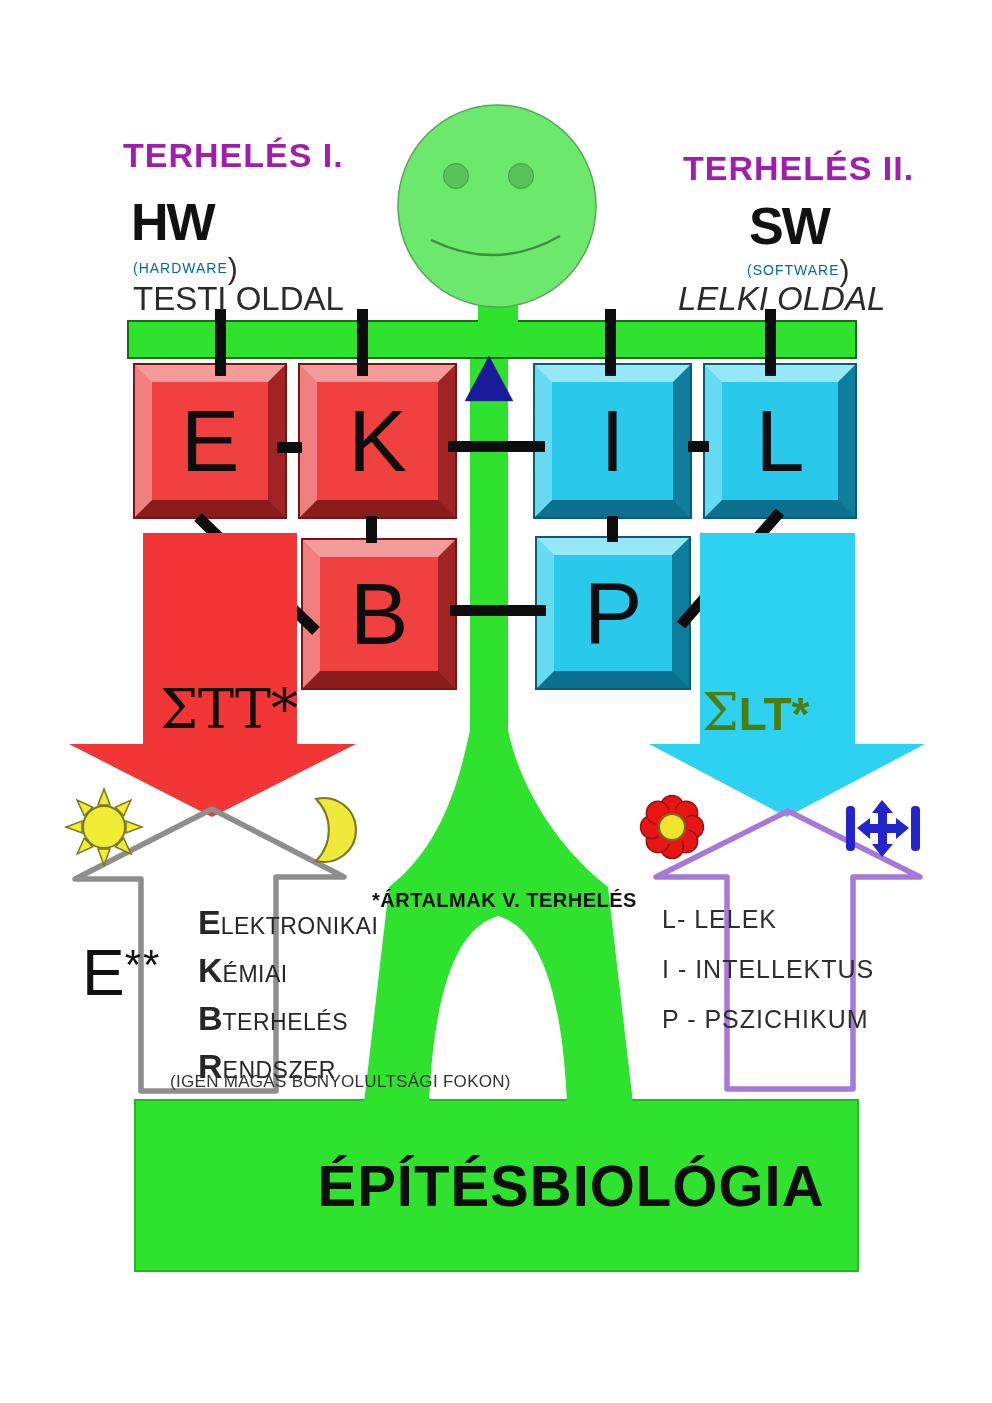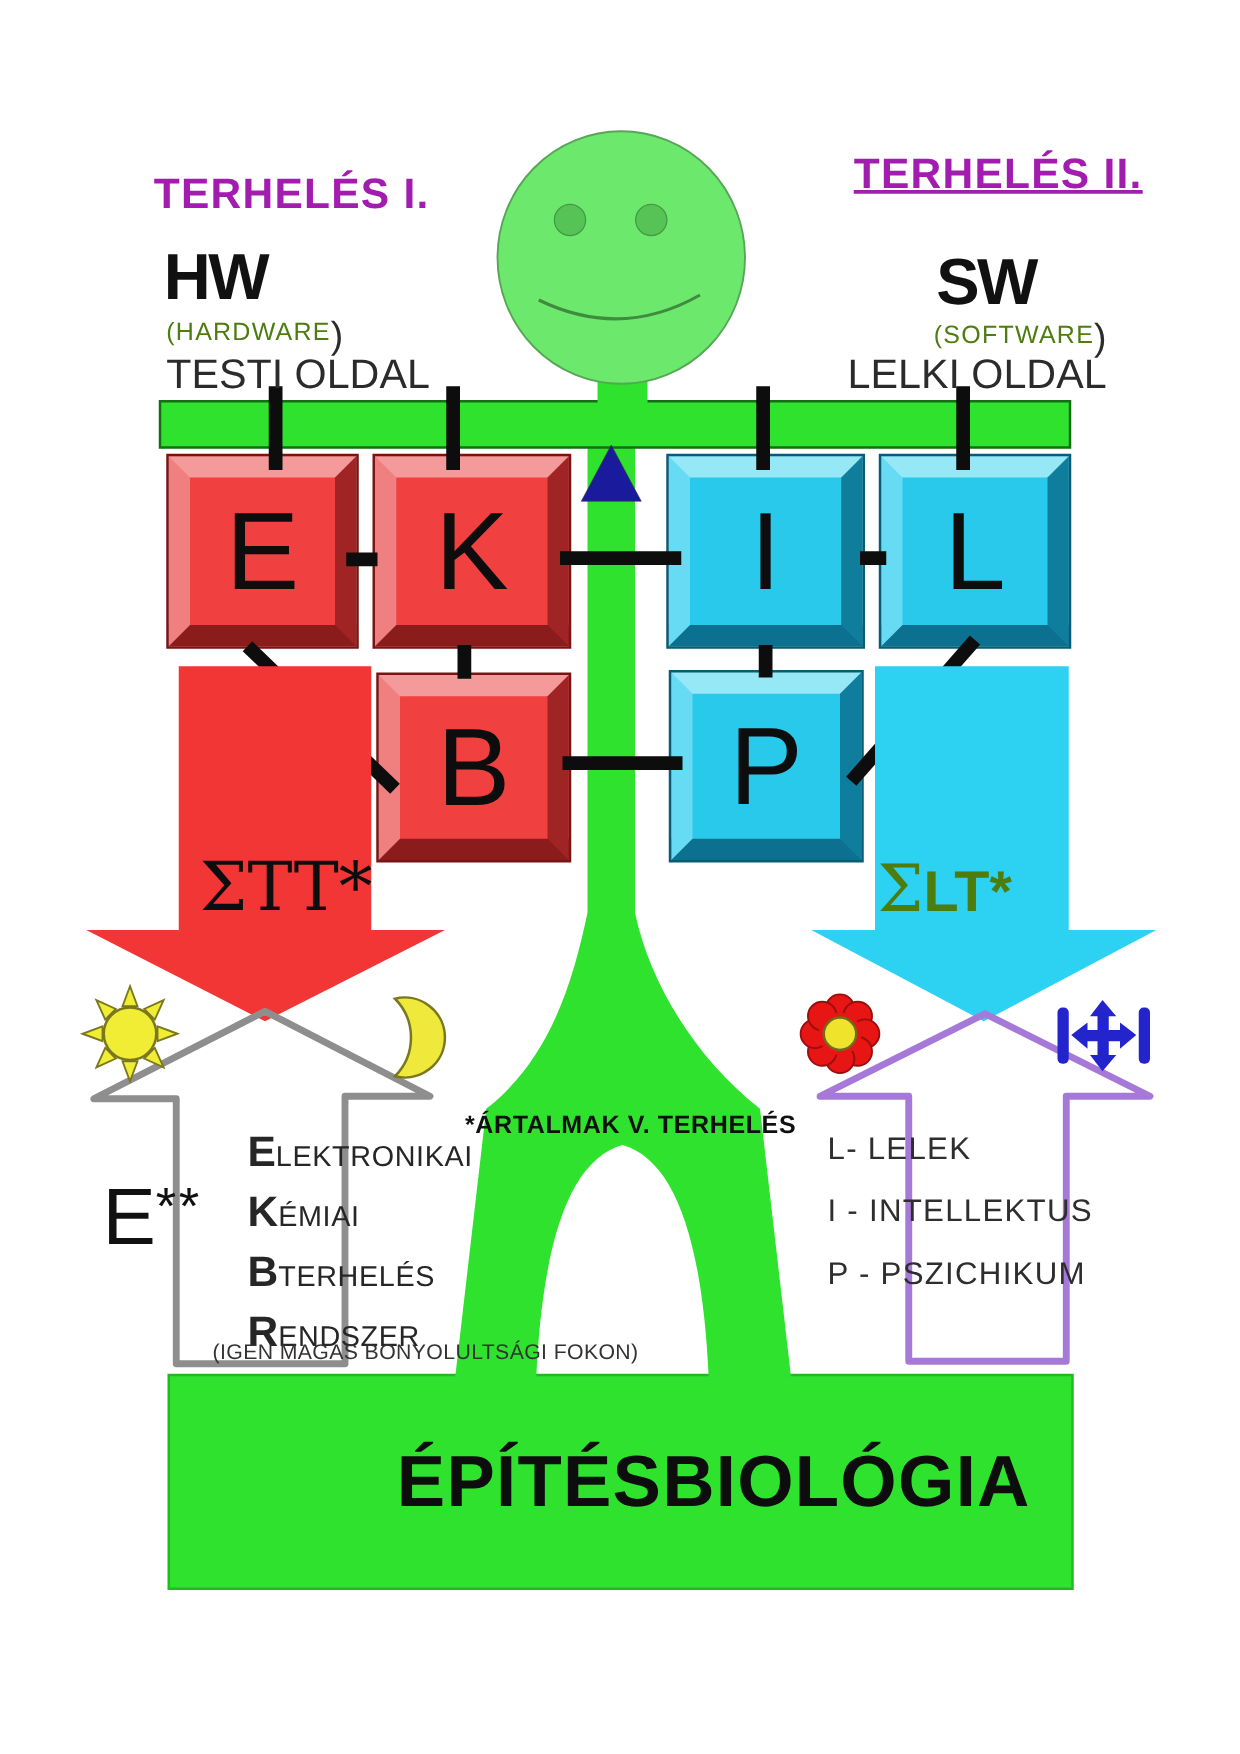--- a/index.html
+++ b/index.html
@@ -14,21 +14,21 @@
     display:flex; align-items:center; justify-content:center;
     font-size:88px; line-height:1; color:#0d0d0d;
     border-style:solid; border-width:17px;
   }
   .key.red  { background:#F14040; border-color:#F59A9A #A02424 #8A1C1C #F08080; outline:2px solid #7A1414; }
   .key.cyan { background:#29C9EC; border-color:#96E8F7 #0F7E9D #0C7190 #66DBF3; outline:2px solid #0B5B74; }
   
   .t { position:absolute; white-space:nowrap; }
   .title { font-size:34px; font-weight:700; letter-spacing:1px; color:#a21caf; }
   .abbr  { font-size:52px; font-weight:700; letter-spacing:-2px; color:#111; }
-  .note  { font-size:20px; color:#4d7c0f; letter-spacing:1px; }
+  .note  { font-size:14px; color:#0369a1; letter-spacing:1px; }
   .bigparen { font-size:30px; color:#2b2b2b; vertical-align:-6px; }
   .side  { font-size:33px; color:#2b2b2b; }
   .sum-serif { font-family:"DejaVu Serif", serif; font-size:54px; color:#0d0d0d; text-align:center; }
   .sum-mixed { font-size:46px; font-weight:700; color:#4d7c0f; }
   .sum-mixed .sigma { font-family:"DejaVu Serif", serif; font-size:52px; font-weight:400; }
   .center-note { font-size:20px; font-weight:700; color:#101010; letter-spacing:0.5px; }
   .estar { font-size:64px; color:#111; }
   .estar .sup { font-size:42px; position:relative; top:-16px; letter-spacing:2px; }
   .list .li { margin-bottom:9px; }
   .list .init { font-size:34px; font-weight:700; color:#262626; }
@@ -147,24 +147,24 @@
       <polygon points="872,813 893,813 882,800"></polygon>
       <polygon points="872,844 893,844 882,857"></polygon>
     </g>
   </svg>
 
   <div class="t title" style="left:123px; top:136px;">TERHELÉS I.</div>
   <div class="t abbr" style="left:131px; top:192px;">HW</div>
   <div class="t" style="left:133px; top:252px;"><span class="note">(HARDWARE</span><span class="bigparen">)</span></div>
   <div class="t side" style="left:133px; top:280px;">TESTI OLDAL</div>
 
-  <div class="t title" style="left:683px; top:120px;text-decoration:underline;">TERHELÉS II.</div>
+  <div class="t title" style="left:683px; top:149px;">TERHELÉS II.</div>
   <div class="t abbr" style="left:749px; top:196px;">SW</div>
   <div class="t" style="left:747px; top:254px;"><span class="note">(SOFTWARE</span><span class="bigparen">)</span></div>
-  <div class="t side" style="left:678px; top:280px;">LELKI OLDAL</div>
+  <div class="t side" style="left:678px; top:280px;font-style:italic;">LELKI OLDAL</div>
 
   <div class="t sum-serif" style="left:140px; top:678px; width:178px;"><span>Σ</span><span>TT*</span></div>
   <div class="t sum-mixed" style="left:702px; top:682px; width:162px;"><span class="sigma">Σ</span><span>LT*</span></div>
 
   <div class="t center-note" style="left:372px; top:889px;">*ÁRTALMAK V. TERHELÉS</div>
 
   <div class="t estar" style="left:82px; top:936px;"><span>E</span><span class="sup">**</span></div>
 
   <div class="t list" style="left:198px; top:903px;">
     <div class="li"><span class="init">E</span><span class="rest">LEKTRONIKAI</span></div>

